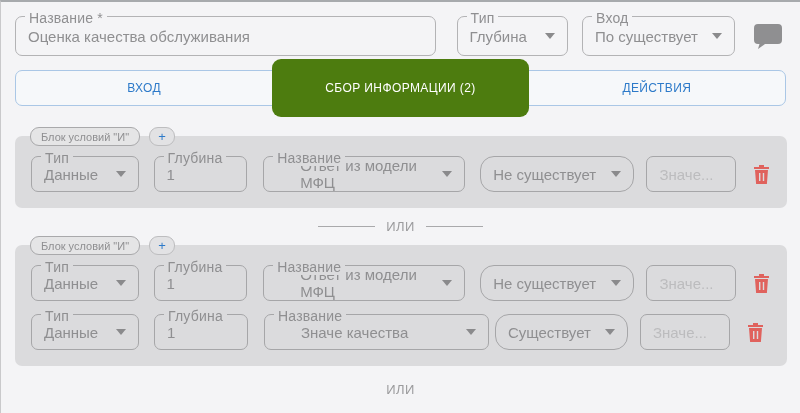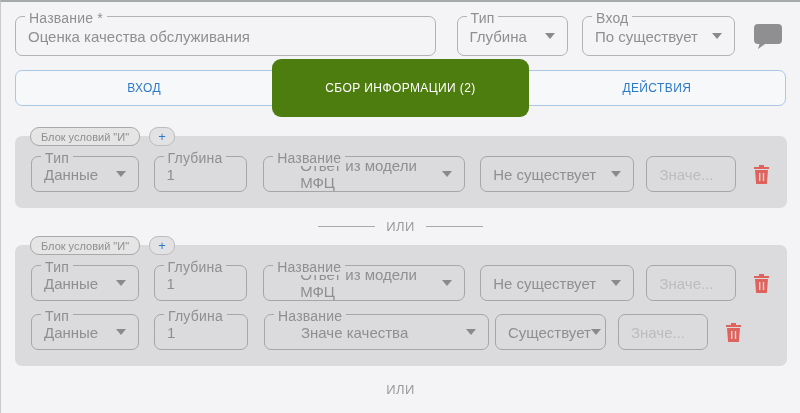--- a/index.html
+++ b/index.html
@@ -70,23 +70,23 @@
     border:1px solid #bdbdbf; border-radius:9px; background:#e2e2e4;
     color:#2d7ac9; font-size:13px; line-height:1; cursor:pointer;
   }
   .crow { display:flex; align-items:center; }
   .crow + .crow { margin-top:13px; }
   .crow .mfield { height:36px; border-color:#a6a6a8; }
   .crow .mlabel { background:#dbdbdd; }
   .s-type { width:108px; }
   .s-depth { width:94px; margin-left:15px; }
   .s-name { width:203px; margin-left:16px;padding-left:36px; }
-  .s-op   { width:155px; margin-left:15px; }
+  .s-op   { width:155px; margin-left:15px;border-radius:14px; }
   .crow.wide-name .s-name { width:225px; }
-  .crow.wide-name .s-op   { width:111px; margin-left:6px; }
+  .crow.wide-name .s-op   { width:133px; margin-left:6px; }
   .s-val  { width:90px; margin-left:12px; border-color:#c6c6c8; }
   .trash-btn {
     margin-left:15px; width:20px; height:22px; cursor:pointer;
     display:flex; align-items:center; justify-content:center; background:none; border:none;
   }
 
   
   .or-sep {
     display:flex; align-items:center; justify-content:center; gap:11px;
     color:#9b9b9d; font-size:13px; letter-spacing:.5px; margin:11px 0;

